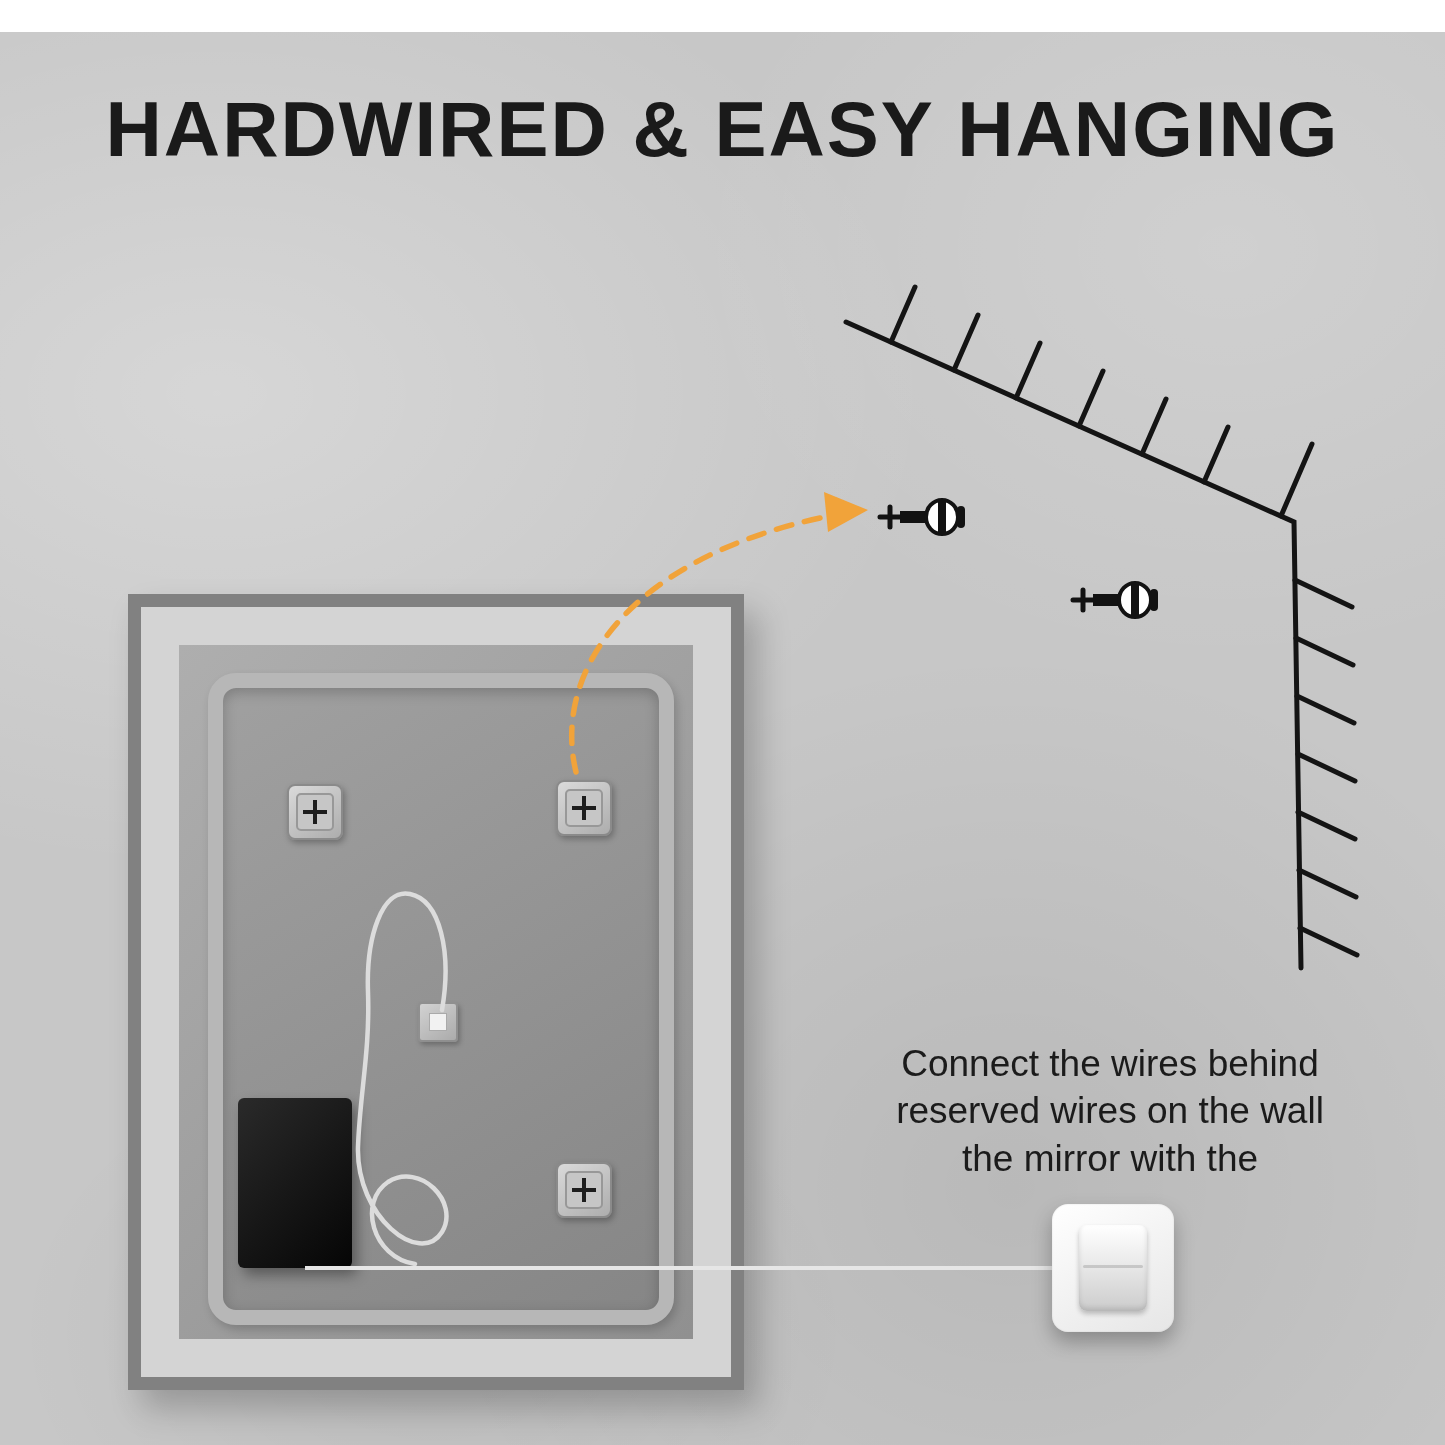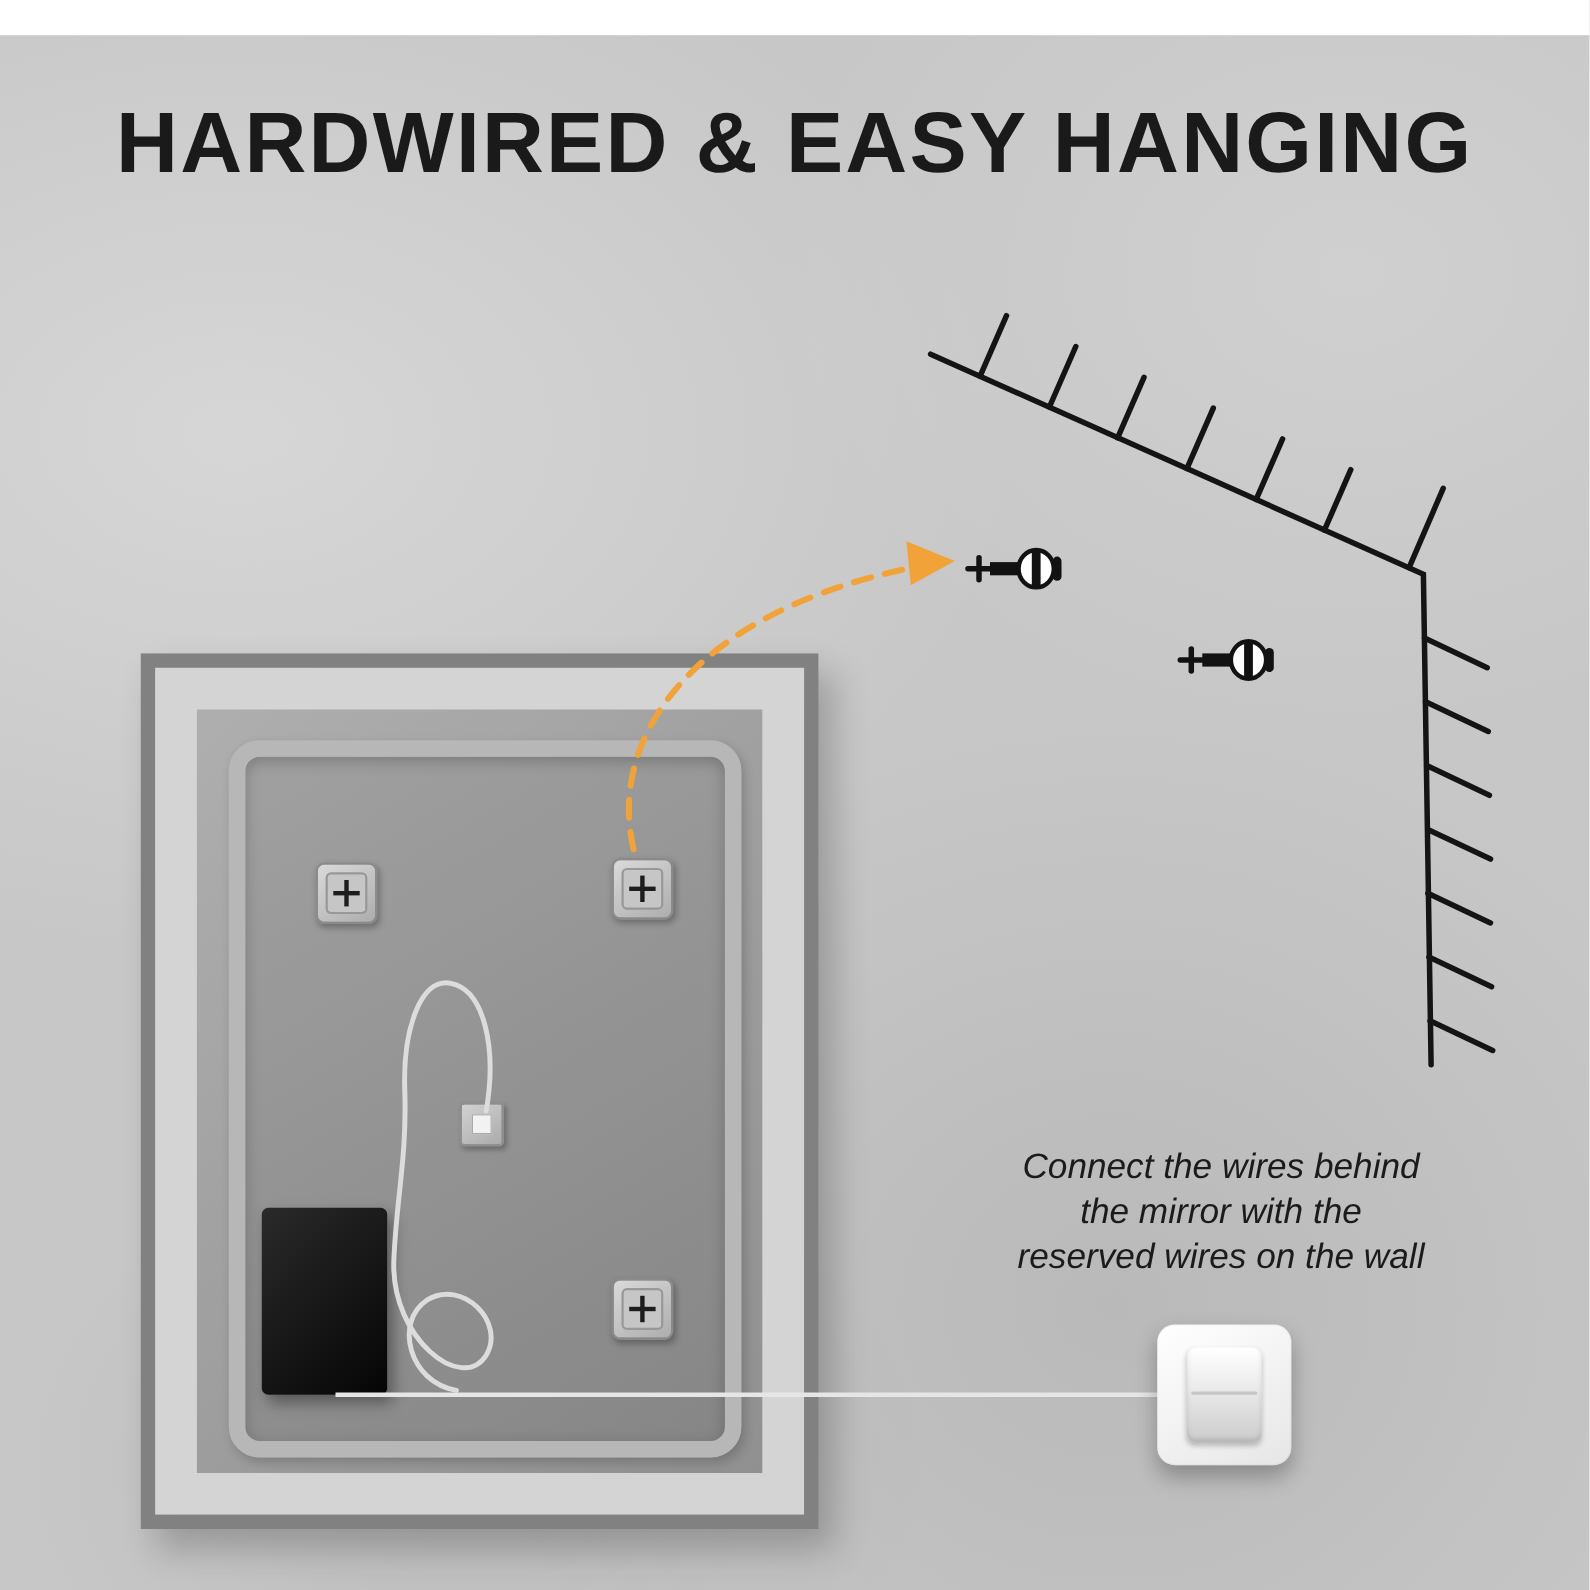--- a/index.html
+++ b/index.html
@@ -32,25 +32,24 @@
     position: absolute;
     left: 85px; top: 362px;
     font-size: 44px;
     color: #222222;
   }
   .connect-label {
     position: absolute;
     left: 820px; top: 1008px;
     width: 580px;
     text-align: center;
-    font-size: 32px;
+    font-size: 37px;
     font-weight: 500;
     color: #1b1b1b;
     line-height: 1.28;
-    font-style: italic;
   }
   
   .mirror-outer {
     position: absolute;
     left: 128px; top: 562px;
     width: 616px; height: 796px;
     background: linear-gradient(135deg, #b0b0b0, #8e8e8e);
     border: 13px solid #818181;
     box-shadow: inset 0 0 0 38px #d4d4d4, 14px 18px 30px rgba(0,0,0,0.22);
   }
@@ -183,22 +182,22 @@
   </div>
 
   <div class="switch-plate">
     <div class="switch-rocker">
       <div class="switch-seam"></div>
     </div>
   </div>
 
   <div class="connect-label">
     <div>Connect the wires behind</div>
+    <div>reserved wires on the wall</div>
     <div>the mirror with the</div>
-    <div>reserved wires on the wall</div>
   </div>
 
   <svg class="overlay" width="1445" height="1445" viewBox="0 0 1445 1445">
 
     <g stroke="#141414" stroke-width="5" stroke-linecap="round" fill="none">
       <path d="M 846 290 L 1294 490 L 1301 936"></path>
       <path d="M 891 310 L 915 255"></path>
       <path d="M 954 338 L 978 283"></path>
       <path d="M 1016 366 L 1040 311"></path>
       <path d="M 1079 394 L 1103 339"></path>

